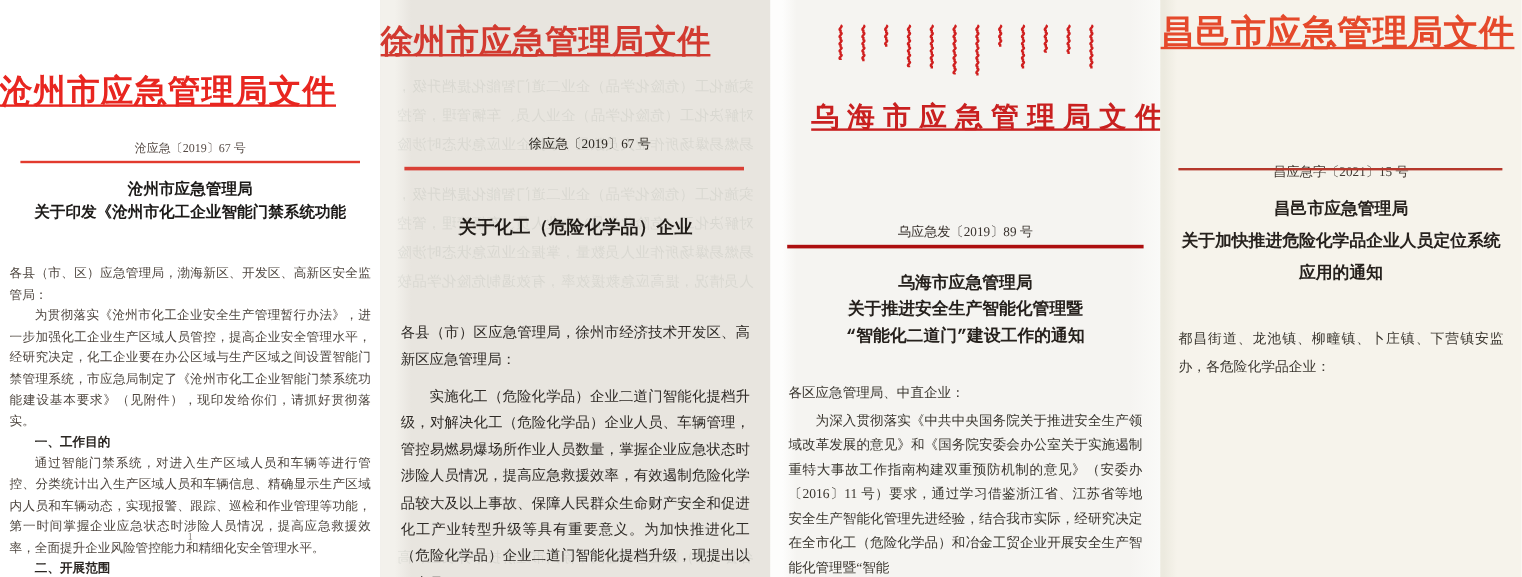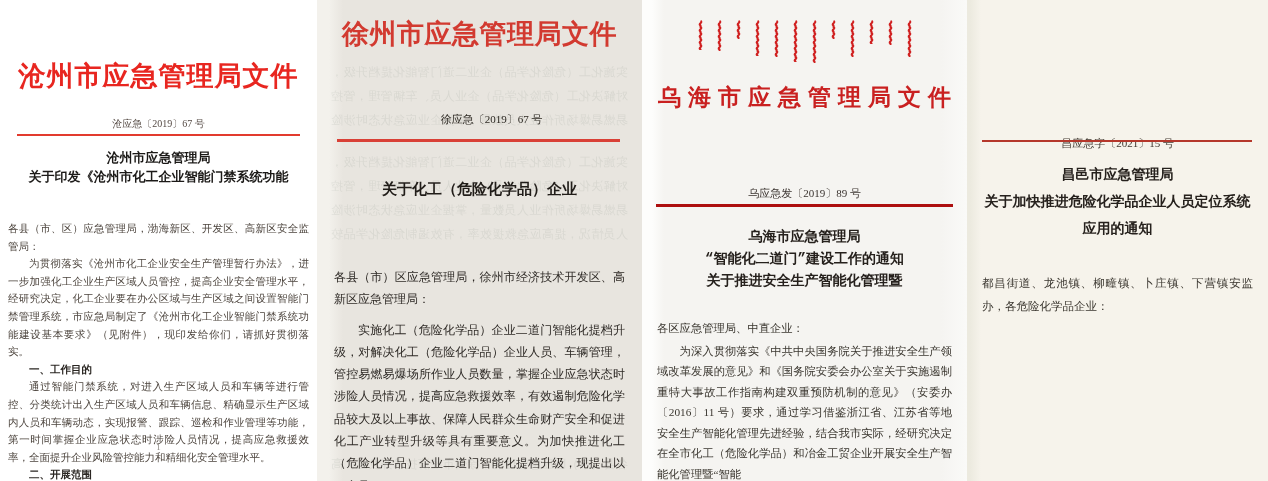--- a/index.html
+++ b/index.html
@@ -10,25 +10,25 @@
   .panel { position:relative; height:481px; overflow:hidden; }
   .panel1 { width:317px; background:#ffffff; }
   .panel2 { width:325px; background:#e8e5df;
     background-image:linear-gradient(90deg,#f3f1ec 0 12px,#e8e5df 26px),
     radial-gradient(circle at 70% 20%, #e3dfd8 0%, transparent 60%); }
   .panel3 { width:325px; background:#f5f4f1;
     background-image:linear-gradient(90deg,#fdfdfc 0 10px,#f5f4f1 22px 92%,#fafaf8 100%); }
   .panel4 { width:301px; background:#f6f3eb;
     background-image:linear-gradient(90deg,#eceadf 0 3px,#f6f3eb 14px); }
 
-  .banner { position:absolute; width:100%; text-align:center; font-weight:bold; white-space:nowrap; }
+  .banner { position:absolute; width:100%; text-align:left; font-weight:bold; white-space:nowrap;text-decoration:underline; }
   .p1-banner { top:58px; font-size:27px; letter-spacing:1px; color:#e82620;
     font-family:"Liberation Sans", sans-serif; }
   .p2-banner { top:16px; font-size:27px; color:#d23a30; letter-spacing:0.5px; }
-  .p3-banner { top:82px; font-size:23px; color:#c92020; letter-spacing:7px; text-indent:7px; }
+  .p3-banner { top:82px; font-size:23px; color:#c92020; letter-spacing:7px; text-indent:7px;padding-left:27px; }
   .p4-banner { top:8px; font-size:29px; color:#e5492b; letter-spacing:0.5px; }
 
   .docno { position:absolute; width:100%; text-align:center; font-size:11px; }
   .p1-docno { top:117px; font-size:10px; color:#554a44; }
   .p2-docno { top:112px; color:#2c2822;margin-left:12px; }
   .p3-docno { top:186px; color:#3a332f; }
   .p4-docno { top:136px; color:#413931; }
 
   .redline { position:absolute; border:none; }
   .p1-line { top:134px; left:17px; right:17px; height:2px; background:#e23b2e; }
@@ -143,30 +143,31 @@
         </svg>
         <svg width="9" height="40" viewBox="0 0 9 40">
           <path d="M4.5 1 c3 1.5 -3 3 0 4.5 l0 1.5 c3 1.5 -3 3 0 4.5 l0 1.5 c3 1.5 -3 3 0 4.5 l0 1.5 c3 1.5 -3 3 0 4.5 l0 1.5 c3 1.5 -3 3 0 4.5 l0 1.5 c3 1.5 -3 3 0 4.5 l0 1.5" fill="none" stroke="#d02020" stroke-width="2"></path>
         </svg>
       </div>
     <div class="banner p3-banner">乌海市应急管理局文件</div>
     <div class="docno p3-docno">乌应急发〔2019〕89 号</div>
     <div class="redline p3-line"></div>
     <div class="title p3-title">
       <div>乌海市应急管理局</div>
+      <div>关于推进安全生产智能化管理暨</div>
       <div>“智能化二道门”建设工作的通知</div>
-      <div>关于推进安全生产智能化管理暨</div>
     </div>
     <div class="body-text p3-body">
       <div class="p3-salutation">各区应急管理局、中直企业：</div>
       <div class="para">为深入贯彻落实《中共中央国务院关于推进安全生产领域改革发展的意见》和《国务院安委会办公室关于实施遏制重特大事故工作指南构建双重预防机制的意见》（安委办〔2016〕11 号）要求，通过学习借鉴浙江省、江苏省等地安全生产智能化管理先进经验，结合我市实际，经研究决定在全市化工（危险化学品）和冶金工贸企业开展安全生产智能化管理暨“智能</div>
     </div>
   </section>
 
   <section class="panel panel4">
+    <div class="banner p4-banner">昌邑市应急管理局文件</div>
     <div class="docno p4-docno">昌应急字〔2021〕15 号</div>
     <div class="redline p4-line"></div>
     <div class="title p4-title">
       <div>昌邑市应急管理局</div>
       <div>关于加快推进危险化学品企业人员定位系统</div>
       <div>应用的通知</div>
     </div>
     <div class="body-text p4-body">
       <div>都昌街道、龙池镇、柳疃镇、卜庄镇、下营镇安监办，各危险化学品企业：</div>
     </div>

